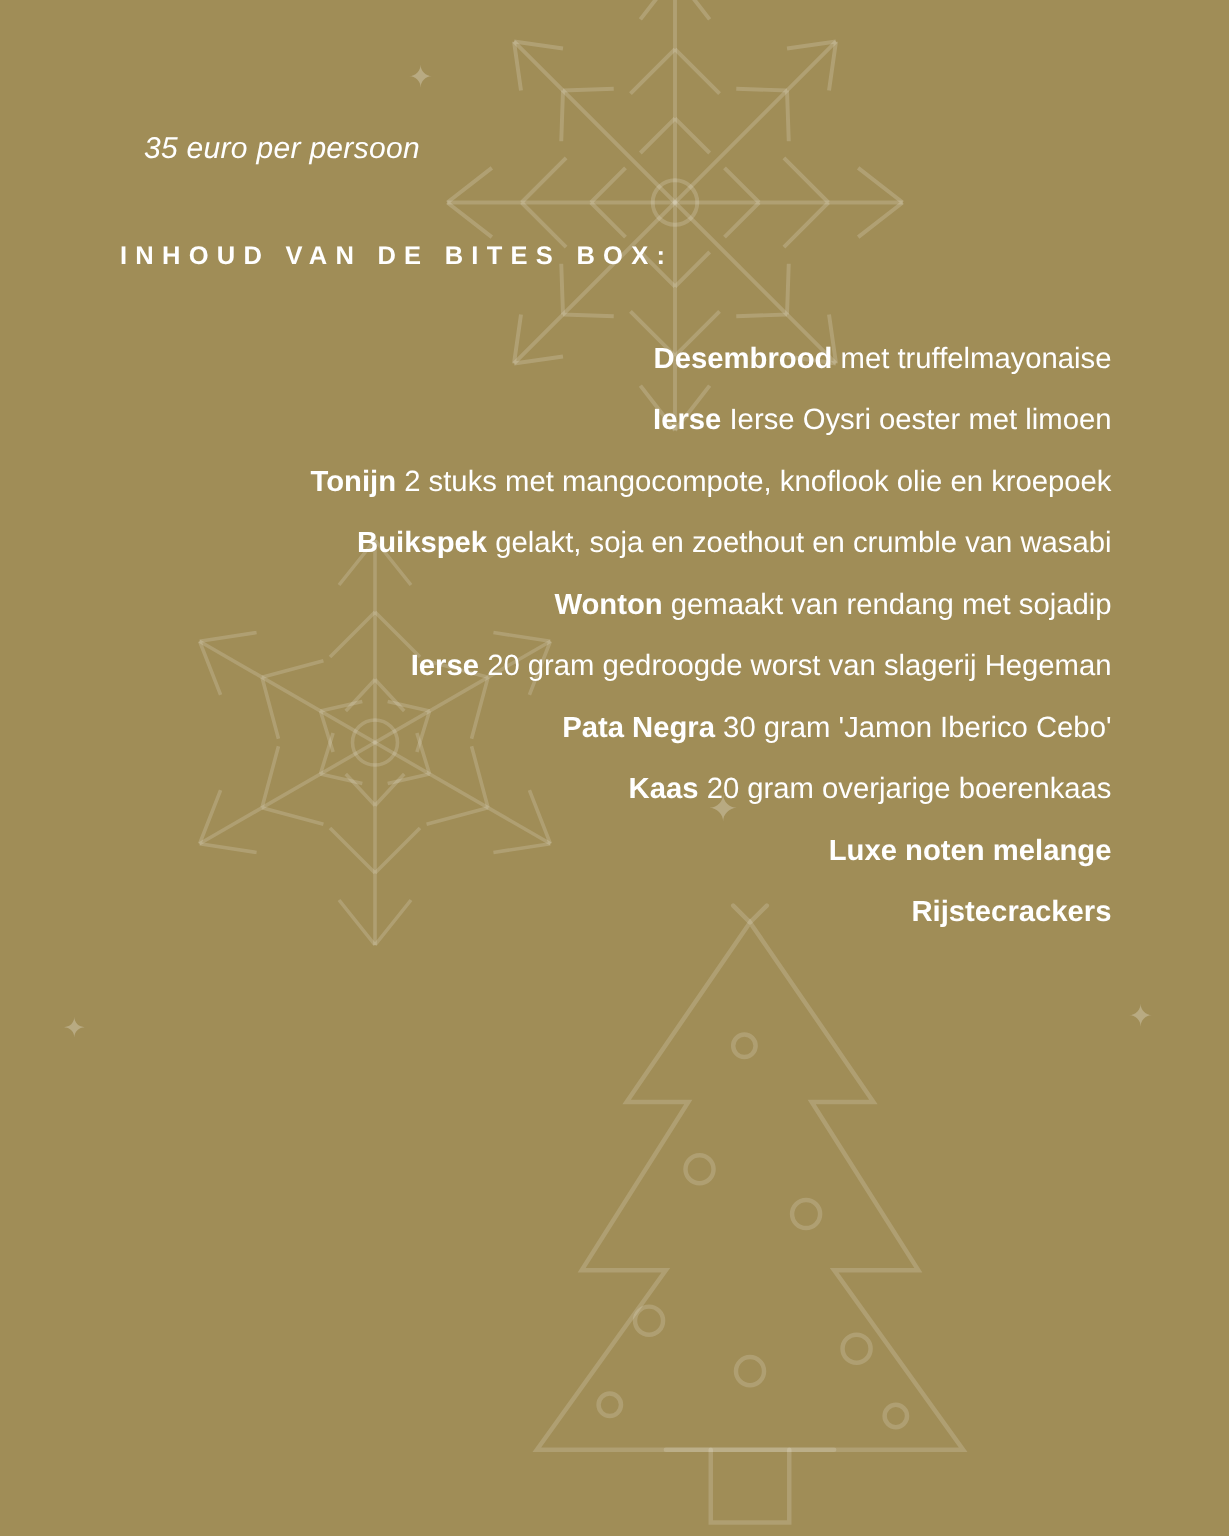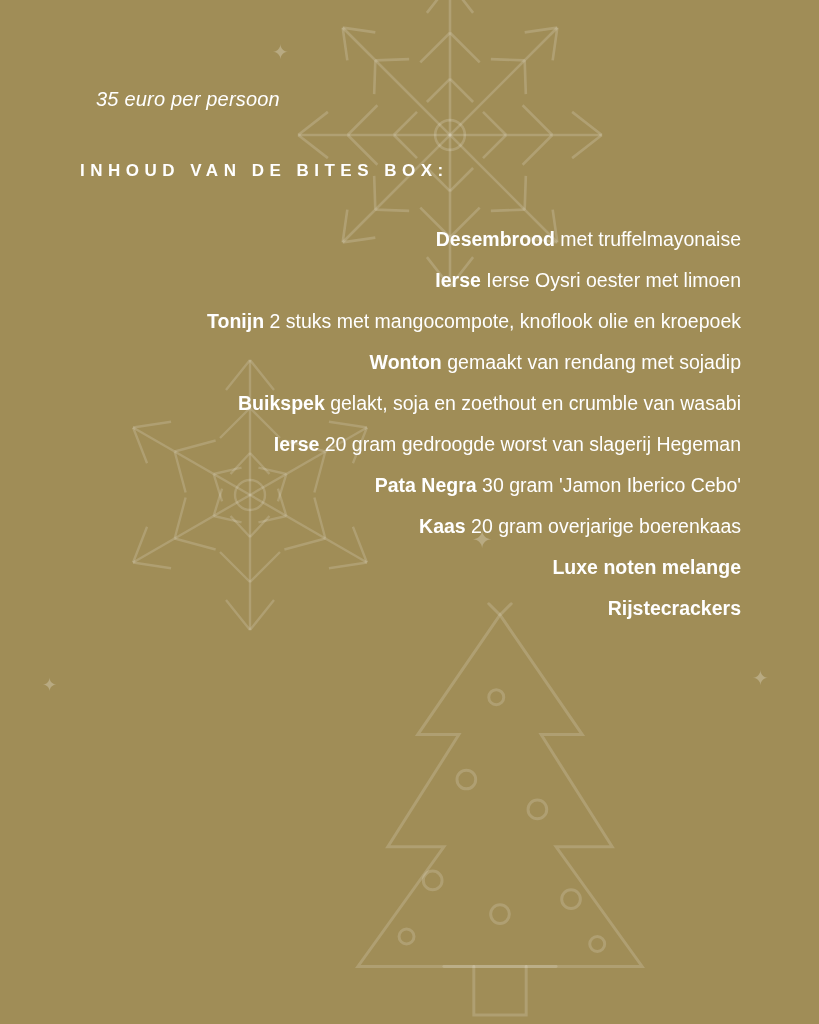--- a/index.html
+++ b/index.html
@@ -208,28 +208,28 @@
     </li>
     <li>
       <b>Ierse</b>
       <span class="desc">Ierse Oysri oester met limoen</span>
     </li>
     <li>
       <b>Tonijn</b>
       <span class="desc">2 stuks met mangocompote, knoflook olie en kroepoek</span>
     </li>
     <li>
+      <b>Buikspek</b>
+      <span class="desc">gelakt, soja en zoethout en crumble van wasabi</span>
+    </li>
+    <li>
       <b>Wonton</b>
       <span class="desc">gemaakt van rendang met sojadip</span>
     </li>
     <li>
-      <b>Buikspek</b>
-      <span class="desc">gelakt, soja en zoethout en crumble van wasabi</span>
-    </li>
-    <li>
       <b>Ierse</b>
       <span class="desc">20 gram gedroogde worst van slagerij Hegeman</span>
     </li>
     <li>
       <b>Pata Negra</b>
       <span class="desc">30 gram 'Jamon Iberico Cebo'</span>
     </li>
     <li>
       <b>Kaas</b>
       <span class="desc">20 gram overjarige boerenkaas</span>

